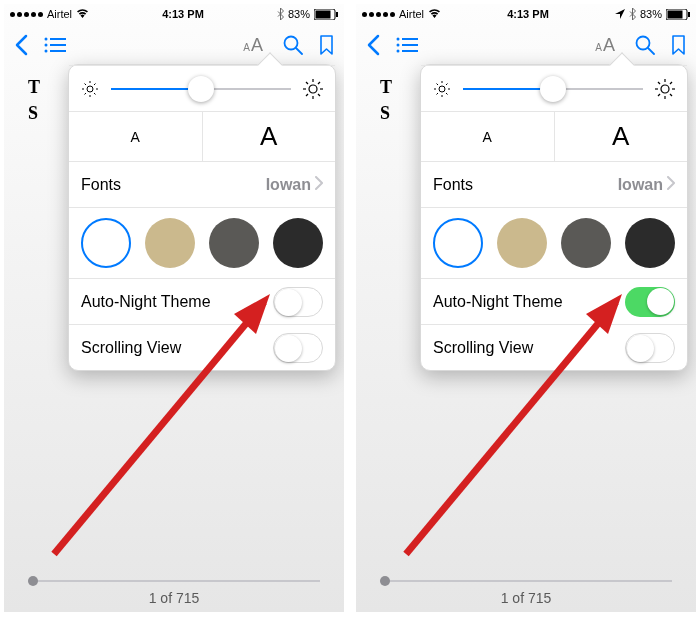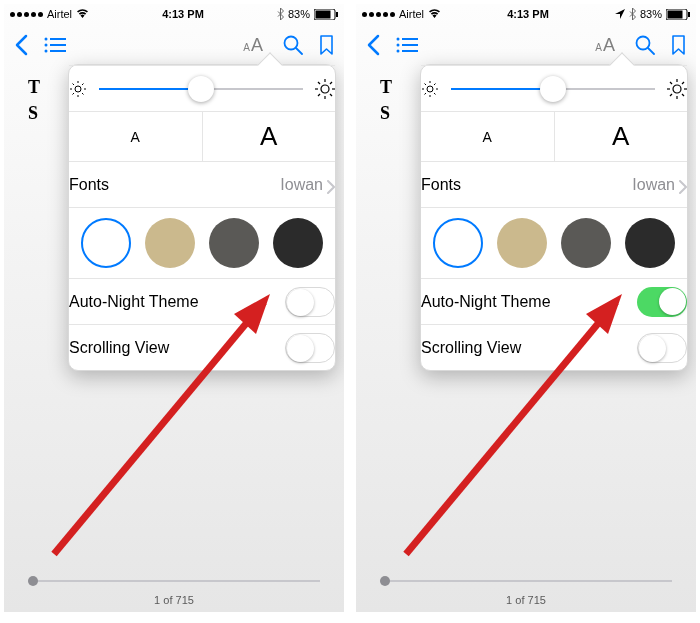--- a/index.html
+++ b/index.html
@@ -22,56 +22,56 @@
   .aa .asm { font-size: 10px; }
   .aa .alg { font-size: 18px; margin-left: 1px; }
   .search-icon, .bookmark-icon { color: #007aff; }
 
   .content-behind { position: absolute; top: 70px; left: 24px; font-family: Georgia, serif; font-weight: bold; color: #000; }
   .content-behind div { font-size: 18px; line-height: 26px; }
 
   .panel { position: absolute; top: 60px; left: 64px; right: 8px; background: #fff; border: 1px solid #d9d9d9; border-radius: 10px; box-shadow: 0 6px 20px rgba(0,0,0,0.25); }
   .panel-caret { position: absolute; top: -9px; right: 56px; width: 18px; height: 18px; background: #fff; border-left: 1px solid #d9d9d9; border-top: 1px solid #d9d9d9; transform: rotate(45deg); }
 
-  .row { border-top: 1px solid #e5e5e5; display: flex; align-items: center; min-height: 46px; padding: 0 0; }
+  .row { border-top: 1px solid #e5e5e5; display: flex; align-items: center; min-height: 46px; padding: 0 12px; }
   .panel .row:first-of-type { border-top: none; }
 
   .row-brightness { gap: 6px; }
   .bright-icon { color: #333; }
   .slider-track { flex: 1; height: 2px; background: #c7c7cc; position: relative; margin: 0 6px; }
   .slider-fill { position: absolute; left: 0; top: 0; height: 2px; background: #007aff; }
   .slider-knob { position: absolute; top: -12px; width: 26px; height: 26px; border-radius: 50%; background: #fff; box-shadow: 0 1px 4px rgba(0,0,0,0.35); }
 
   .row-fontsize { padding: 0; height: 50px; }
   .fs-half { flex: 1; height: 100%; display: flex; align-items: center; justify-content: center; }
   .fs-half:first-child { border-right: 1px solid #e5e5e5; }
   .fs-small { font-size: 14px; }
   .fs-large { font-size: 26px; }
 
   .row-fonts { justify-content: space-between; font-size: 16px; }
-  .font-name { color: #8e8e93; display: flex; align-items: flex-end; gap: 4px; }
+  .font-name { color: #8e8e93; display: flex; align-items: flex-start; gap: 4px; font-weight: bold; }
 
   .row-themes { gap: 12px; padding: 10px 12px; justify-content: space-between; }
   .theme { width: 50px; height: 50px; border-radius: 50%; }
   .theme-w { border: 2px solid #007aff; background: #fff; }
   .theme-sep { background: #cbb98d; }
   .theme-g { background: #5a5956; }
   .theme-n { background: #2b2b2b; }
 
   .row-toggle { justify-content: space-between; font-size: 16px; gap: 41px; }
   .toggle { width: 50px; height: 30px; border-radius: 15px; position: relative; }
   .toggle-off { background: #fff; border: 1px solid #d9d9d9; }
   .toggle-on { background: #4cd964; }
   .toggle-knob { position: absolute; top: 1px; width: 27px; height: 27px; border-radius: 50%; background: #fff; box-shadow: 0 1px 3px rgba(0,0,0,0.3); }
   .toggle-off .toggle-knob { left: 1px; }
   .toggle-on .toggle-knob { right: 1px; }
 
   .pager-bar { position: absolute; bottom: 30px; left: 24px; right: 24px; height: 2px; background: #c7c7cc; }
   .pager-dot { position: absolute; left: 0; top: -4px; width: 10px; height: 10px; border-radius: 50%; background: #8e8e93; }
-  .page-count { position: absolute; bottom: 6px; left: 0; right: 0; text-align: center; font-size: 11px; color: #5a5a5a; }
+  .page-count { position: absolute; bottom: 6px; left: 0; right: 0; text-align: center; font-size: 14px; color: #5a5a5a; }
 
   .arrow { position: absolute; pointer-events: none; }
 </style>
 </head>
 <body>
 
 <div class="canvas">
 
   <div class="phone">
     <div class="phone-bg"></div>

